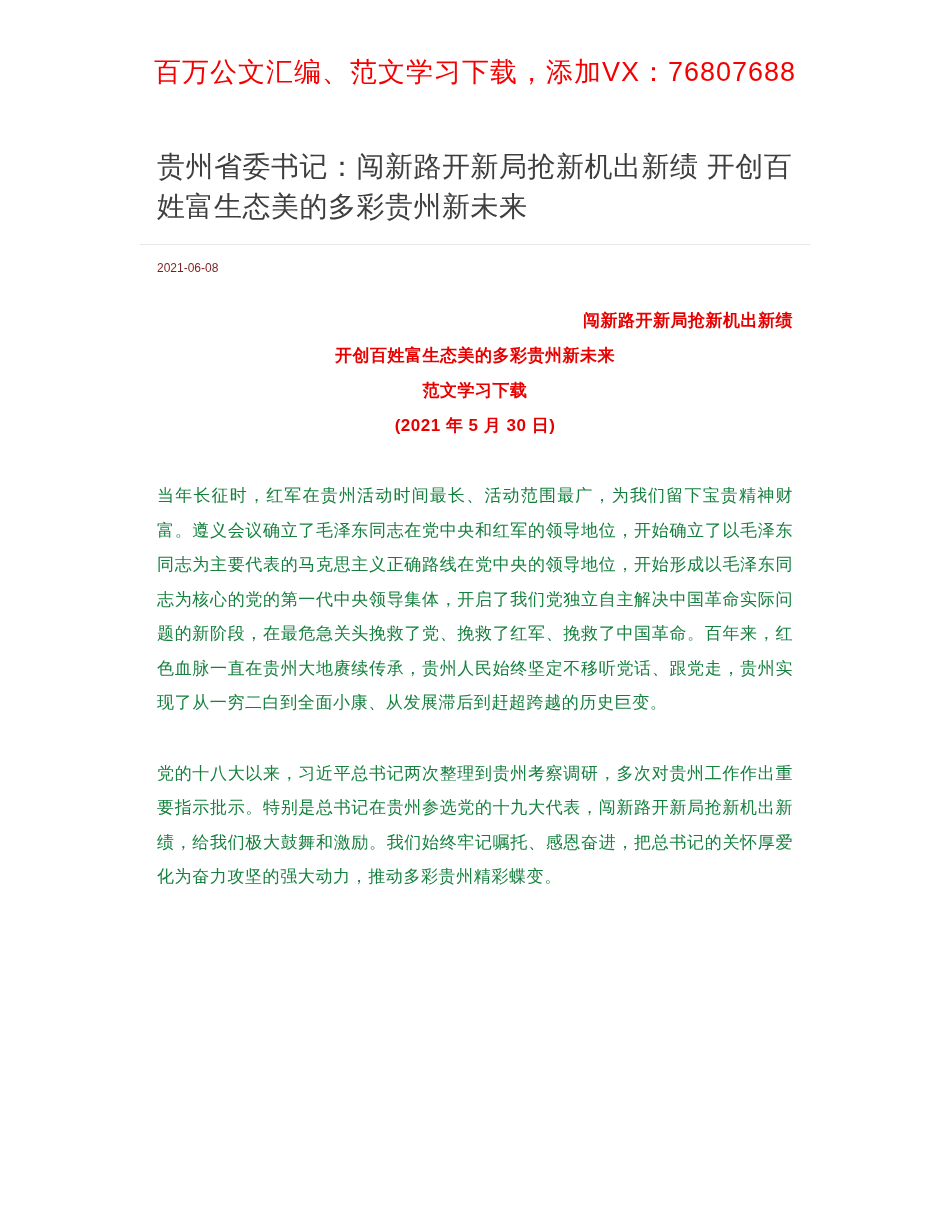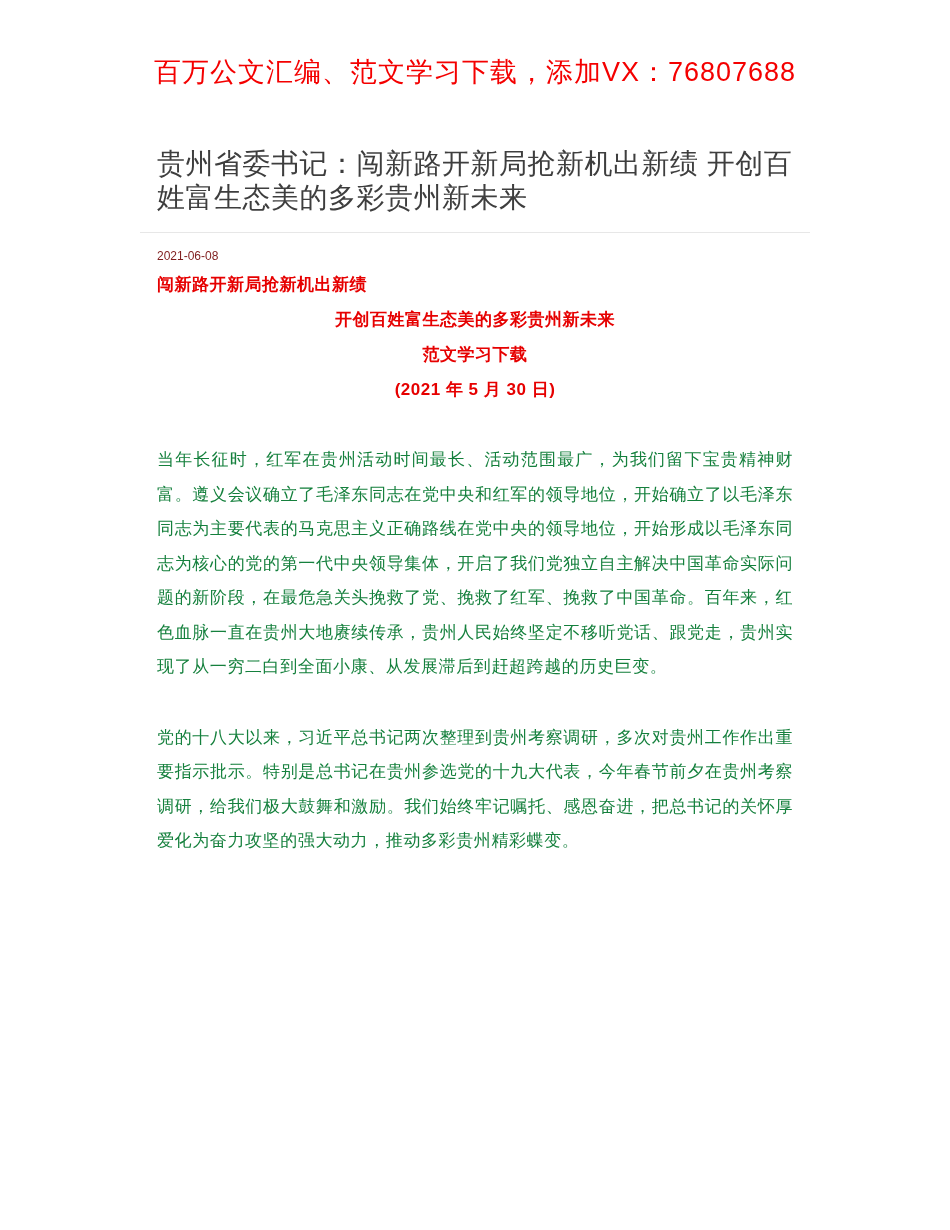--- a/index.html
+++ b/index.html
@@ -22,21 +22,21 @@
     letter-spacing: 1px;
   }
   .article {
     width: 670px;
     margin: 0 auto;
   }
   .article-title {
     margin: 57px 0 0 0;
     padding: 0 17px;
     font-size: 28px;
-    line-height: 34px;
+    line-height: 40px;
     font-weight: 500;
     color: #3e3e3e;
     letter-spacing: 0.5px;
   }
   .title-divider {
     margin-top: 17px;
     border: none;
     border-top: 1px solid #e7e7e7;
     height: 0;
   }
@@ -48,22 +48,22 @@
   .subtitle {
     margin: 0;
     padding: 0 17px;
     font-size: 17px;
     line-height: 35px;
     font-weight: 700;
     color: #e60000;
     letter-spacing: 0.5px;
   }
   .subtitle.first {
-    margin-top: 4px;
-    text-align: left;
+    margin-top: 28px;
+    text-align: right;
   }
   .subtitle.centered {
     text-align: center;
   }
   .content p {
     margin: 36px 0 0 0;
     padding: 0 17px;
     font-size: 17px;
     line-height: 34.5px;
     color: #15803d;
@@ -89,18 +89,18 @@
     <p class="subtitle first">闯新路开新局抢新机出新绩</p>
 
     <p class="subtitle centered">开创百姓富生态美的多彩贵州新未来</p>
 
     <p class="subtitle centered">范文学习下载</p>
 
     <p class="subtitle centered">(2021 年 5 月 30 日)</p>
 
     <div class="content">
       <p>当年长征时，红军在贵州活动时间最长、活动范围最广，为我们留下宝贵精神财富。遵义会议确立了毛泽东同志在党中央和红军的领导地位，开始确立了以毛泽东同志为主要代表的马克思主义正确路线在党中央的领导地位，开始形成以毛泽东同志为核心的党的第一代中央领导集体，开启了我们党独立自主解决中国革命实际问题的新阶段，在最危急关头挽救了党、挽救了红军、挽救了中国革命。百年来，红色血脉一直在贵州大地赓续传承，贵州人民始终坚定不移听党话、跟党走，贵州实现了从一穷二白到全面小康、从发展滞后到赶超跨越的历史巨变。</p>
-      <p>党的十八大以来，习近平总书记两次整理到贵州考察调研，多次对贵州工作作出重要指示批示。特别是总书记在贵州参选党的十九大代表，今年春节前夕在贵州考察调研，给我们极大鼓舞和激励。我们始终牢记嘱托、感恩奋进，把总书记的关怀厚爱化为奋力攻坚的强大动力，推动多彩贵州精彩蝶变。</p>
+      <p>党的十八大以来，习近平总书记两次整理到贵州考察调研，多次对贵州工作作出重要指示批示。特别是总书记在贵州参选党的十九大代表，闯新路开新局抢新机出新绩，给我们极大鼓舞和激励。我们始终牢记嘱托、感恩奋进，把总书记的关怀厚爱化为奋力攻坚的强大动力，推动多彩贵州精彩蝶变。</p>
     </div>
 
   </div>
 
 </div>
 
 </body></html>

